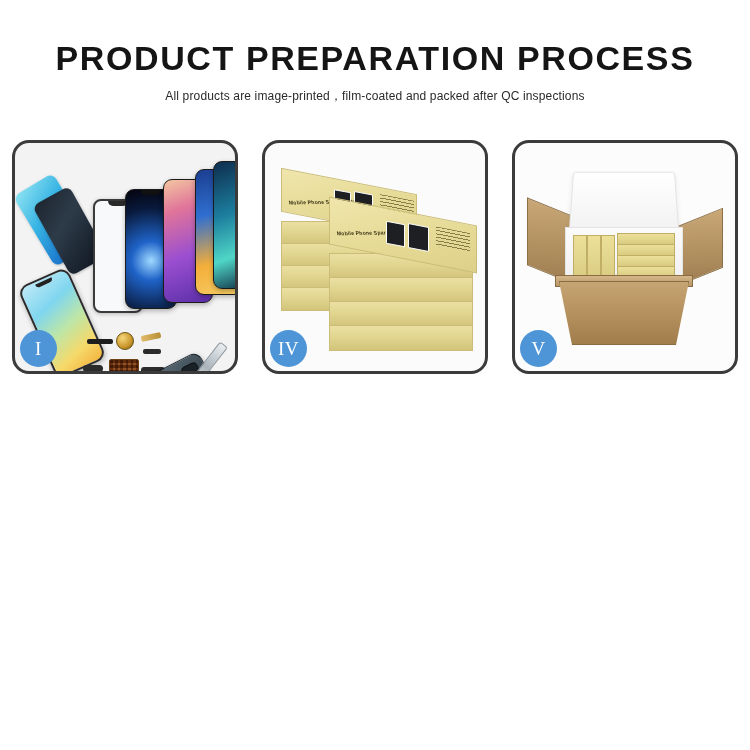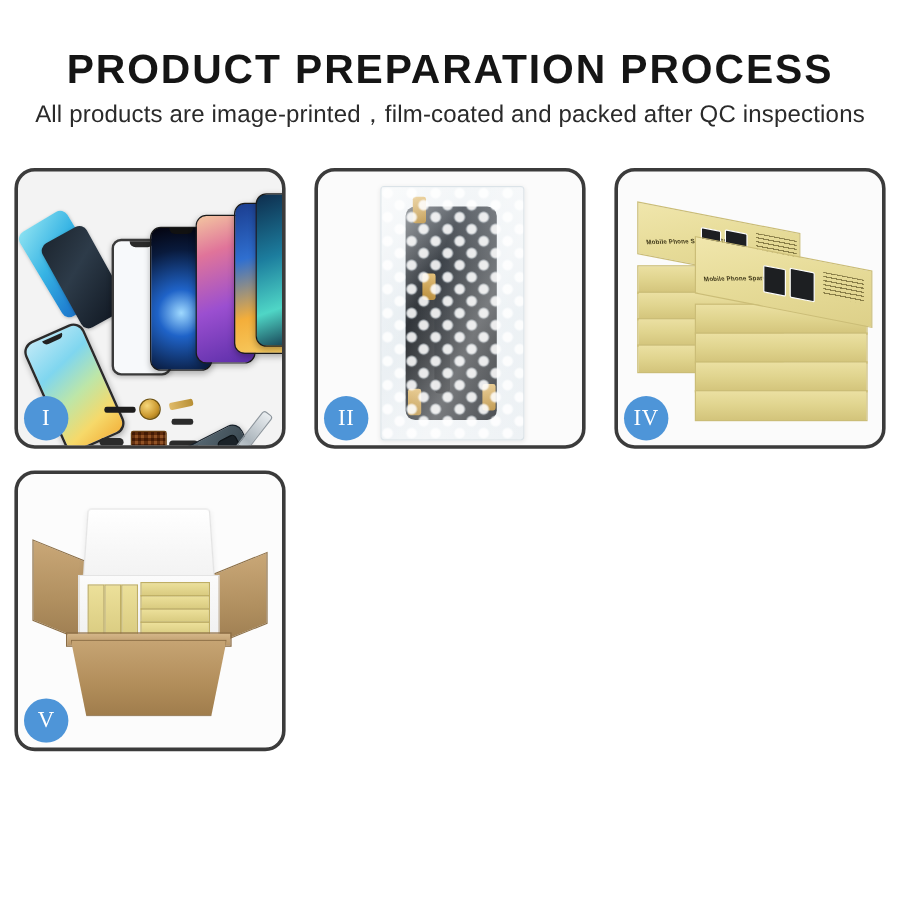--- a/index.html
+++ b/index.html
@@ -26,21 +26,21 @@
     font-size: 34px;
     font-weight: 700;
     letter-spacing: 1.6px;
     color: #151515;
     line-height: 40px;
     white-space: nowrap;
   }
   .subtitle {
     margin-top: 9px;
     font-family: "Liberation Sans", sans-serif;
-    font-size: 20px;
+    font-size: 12px;
     font-weight: 400;
     color: #2a2a2a;
     letter-spacing: 0.15px;
     line-height: 18px;
     white-space: nowrap;
   }
 
   
   .grid {
     position: absolute;
@@ -368,35 +368,20 @@
       <div class="pt" style="left:68px;  top:222px; width:20px; height:7px; border-radius:4px;"></div>
       <div class="pt" style="left:126px; top:224px; width:24px; height:10px; border-radius:3px;"></div>
 
       <div class="backhousing"></div>
       <div class="driver"></div>
 
     </div>
     <div class="badge">I</div>
   </div>
 
-  <div class="panel p2">
-    <div class="stage">
-      <div class="bagwrap">
-        <div class="darkpart"></div>
-        <div class="cable"></div>
-        <div class="tab" style="left:26px; top:8px;"></div>
-        <div class="tab" style="left:34px; top:72px;"></div>
-        <div class="tab" style="left:22px; top:168px;"></div>
-        <div class="tab" style="left:84px; top:164px;"></div>
-        <div class="bubbles"></div>
-        <div class="bagsheen"></div>
-      </div>
-    </div>
-    <div class="badge">II</div>
-  </div>
 
 
   <div class="panel p4">
     <div class="stage">
 
       <div class="bx bxside" style="left:16px; top:78px;  width:120px; height:22px;"></div>
       <div class="bx bxside" style="left:16px; top:100px; width:120px; height:22px;"></div>
       <div class="bx bxside" style="left:16px; top:122px; width:120px; height:22px;"></div>
       <div class="bx bxside" style="left:16px; top:144px; width:120px; height:22px;"></div>
 

